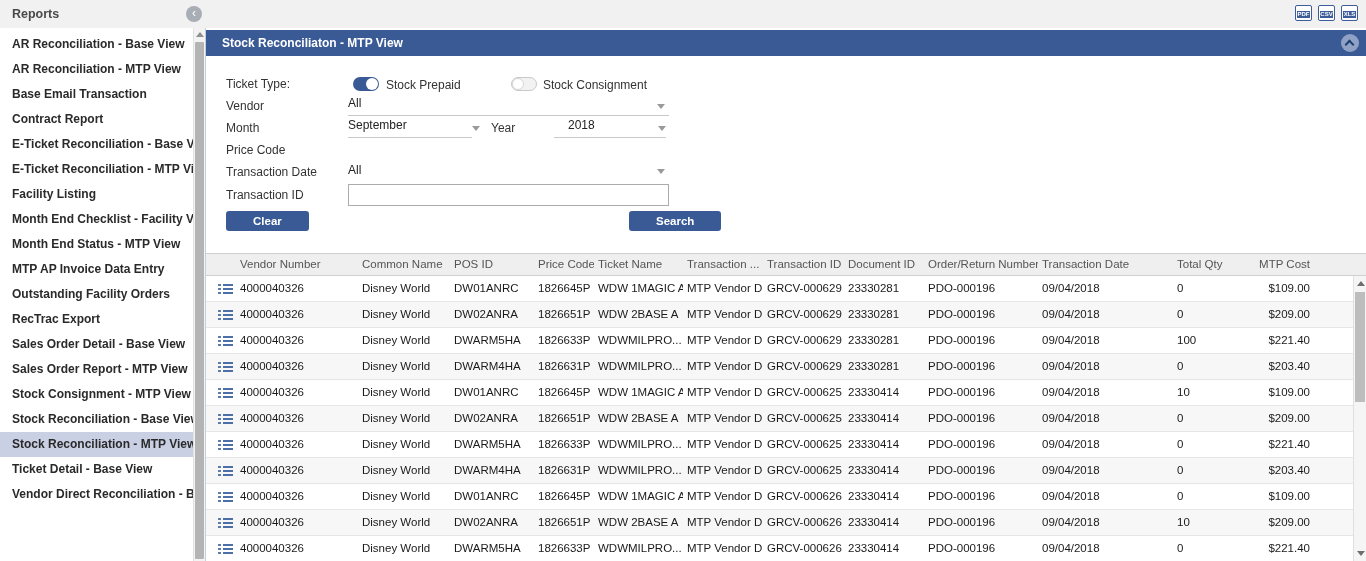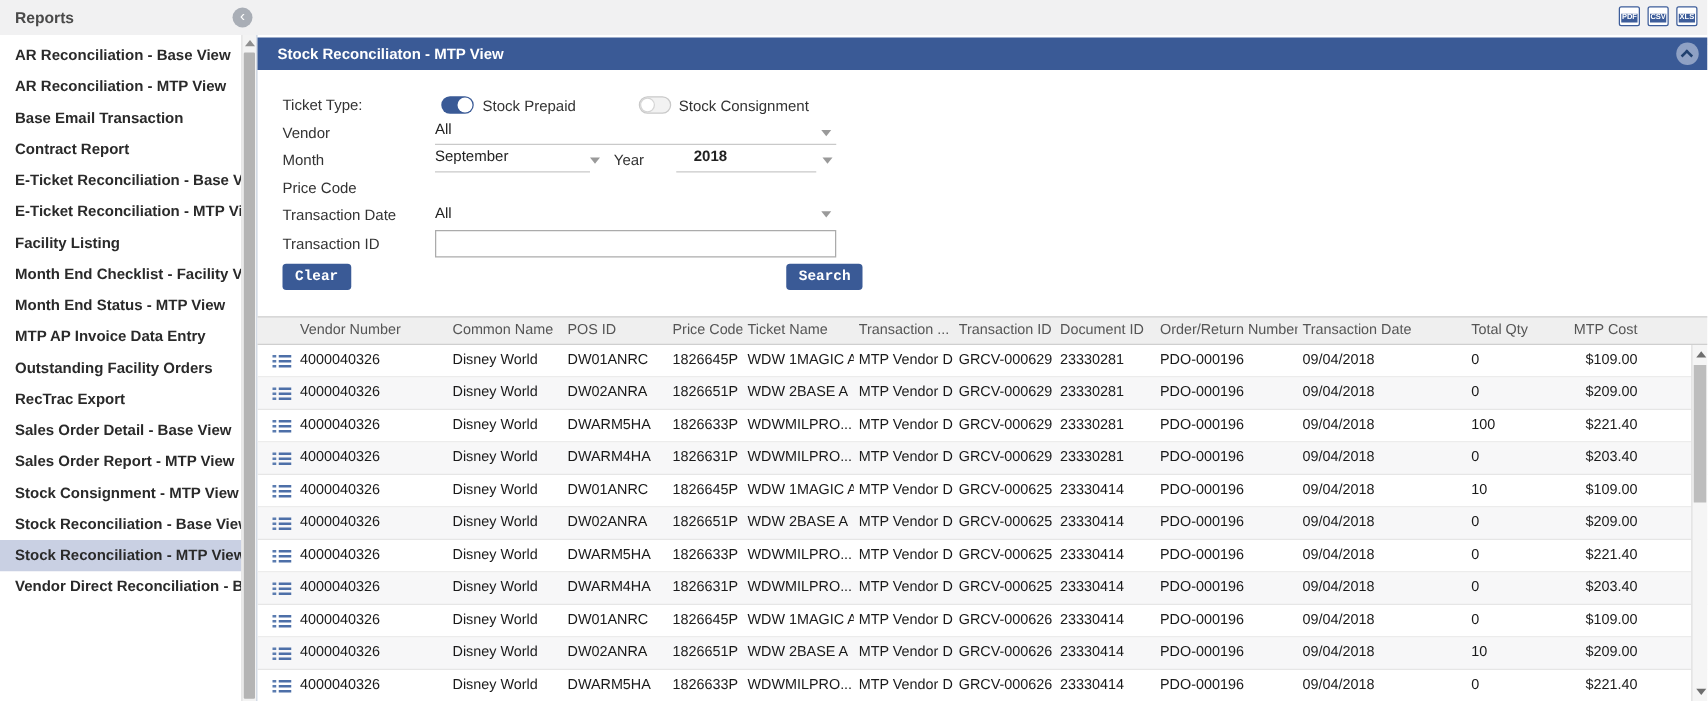--- a/index.html
+++ b/index.html
@@ -36,21 +36,21 @@
   .dd-arrow { position:absolute; width:0; height:0; border-left:4px solid transparent; border-right:4px solid transparent; border-top:5px solid #9a9a9a; cursor:pointer; }
 
   .toggle { position:absolute; width:26px; height:14px; border-radius:8px; cursor:pointer; }
   .toggle.on { background:#3a5a96; }
   .toggle.on .knob { position:absolute; right:1px; top:1px; width:12px; height:12px; border-radius:50%; background:#fff; }
   .toggle.off { background:#f2f2f2; border:1px solid #c9c9c9; }
   .toggle.off .knob { position:absolute; left:0px; top:0px; width:12px; height:12px; border-radius:50%; background:#fff; border:1px solid #d5d5d5; }
   .toggle-label { position:absolute; font-size:12px; color:#333; }
 
   .txn-input { position:absolute; left:142px; width:321px; height:22px; border:1px solid #ababab; background:#fff; font-family:"Liberation Sans",sans-serif; font-size:12px; padding:0 5px; }
-  .btn { position:absolute; background:#3a5a96; color:#fff; font-size:11.5px; font-weight:bold; border:none; border-radius:3px; padding:4px 10px; cursor:pointer; font-family:Liberation Mono, monospace; }
+  .btn { position:absolute; background:#3a5a96; color:#fff; font-size:11.5px; font-weight:bold; border:none; border-radius:3px; padding:4px 27px; cursor:pointer; font-family:Liberation Sans, sans-serif; }
 
   
   .tbl-header { position:absolute; left:0; right:0; top:225px; height:23px; background:#efefef; border-top:1px solid #cfcfcf; border-bottom:1px solid #cfcfcf; display:flex; overflow:hidden; }
   .tbl-header .cell { flex:none; font-size:11.5px; color:#555; line-height:21px; white-space:nowrap; overflow:hidden; padding-left:4px; cursor:pointer; }
   .tbl-body { position:absolute; left:0; right:0; top:248px; bottom:0; overflow:hidden; }
   .tbl-row { display:flex; height:26px; border-bottom:1px solid #e6e6e6; background:#fff; cursor:pointer; }
   .tbl-row:nth-child(even) { background:#f7f7f8; }
   .tbl-row .cell { flex:none; font-size:11.5px; color:#1a1a1a; line-height:25px; white-space:nowrap; overflow:hidden; padding-left:4px; }
   .cell.r { text-align:right; padding-right:8px; padding-left:0; }
   .list-icon { display:inline-block; margin:7px 0 0 8px; cursor:pointer; }
@@ -94,20 +94,21 @@
     <div class="sb-item">Month End Checklist - Facility View</div>
     <div class="sb-item">Month End Status - MTP View</div>
     <div class="sb-item">MTP AP Invoice Data Entry</div>
     <div class="sb-item">Outstanding Facility Orders</div>
     <div class="sb-item">RecTrac Export</div>
     <div class="sb-item">Sales Order Detail - Base View</div>
     <div class="sb-item">Sales Order Report - MTP View</div>
     <div class="sb-item">Stock Consignment - MTP View</div>
     <div class="sb-item">Stock Reconciliation - Base View</div>
     <div class="sb-item selected">Stock Reconciliation - MTP View</div>
+    <div class="sb-item">Ticket Detail - Base View</div>
     <div class="sb-item">Vendor Direct Reconciliation - Base Vi</div>
   </div>
 <div class="side-scroll">
   <div class="arrow-up"></div>
   <div class="thumb"></div>
 </div>
 
 <div class="main">
   <div class="blue-bar">
     <div class="title">Stock Reconciliaton - MTP View</div>
@@ -131,21 +132,21 @@
     <span>All</span>
     <div class="dd-arrow" style="right:4px; top:8px;"></div>
   </div>
 
   <div class="f-label" style="top:93px;">Month</div>
   <div class="f-value underline" style="position:absolute; left:142px; top:90px; width:124px; height:20px;">
     <span>September</span>
     <div class="dd-arrow" style="right:-8px; top:8px;"></div>
   </div>
   <div class="f-label" style="left:285px; top:93px;">Year</div>
-  <div class="f-value underline" style="position:absolute; left:335px; top:90px; width:112px; height:20px; padding-left:14px;font-weight:bold;">
+  <div class="f-value underline" style="position:absolute; left:348px; top:90px; width:112px; height:20px; padding-left:14px;">
     <span>2018</span>
   </div>
   <div class="dd-arrow" style="left:452px; top:98px;"></div>
 
   <div class="f-label" style="top:115px;">Price Code</div>
 
   <div class="f-label" style="top:137px;">Transaction Date</div>
   <div class="f-value" style="position:absolute; left:142px; top:135px; width:321px; height:20px;">
     <span>All</span>
     <div class="dd-arrow" style="right:4px; top:6px;"></div>

